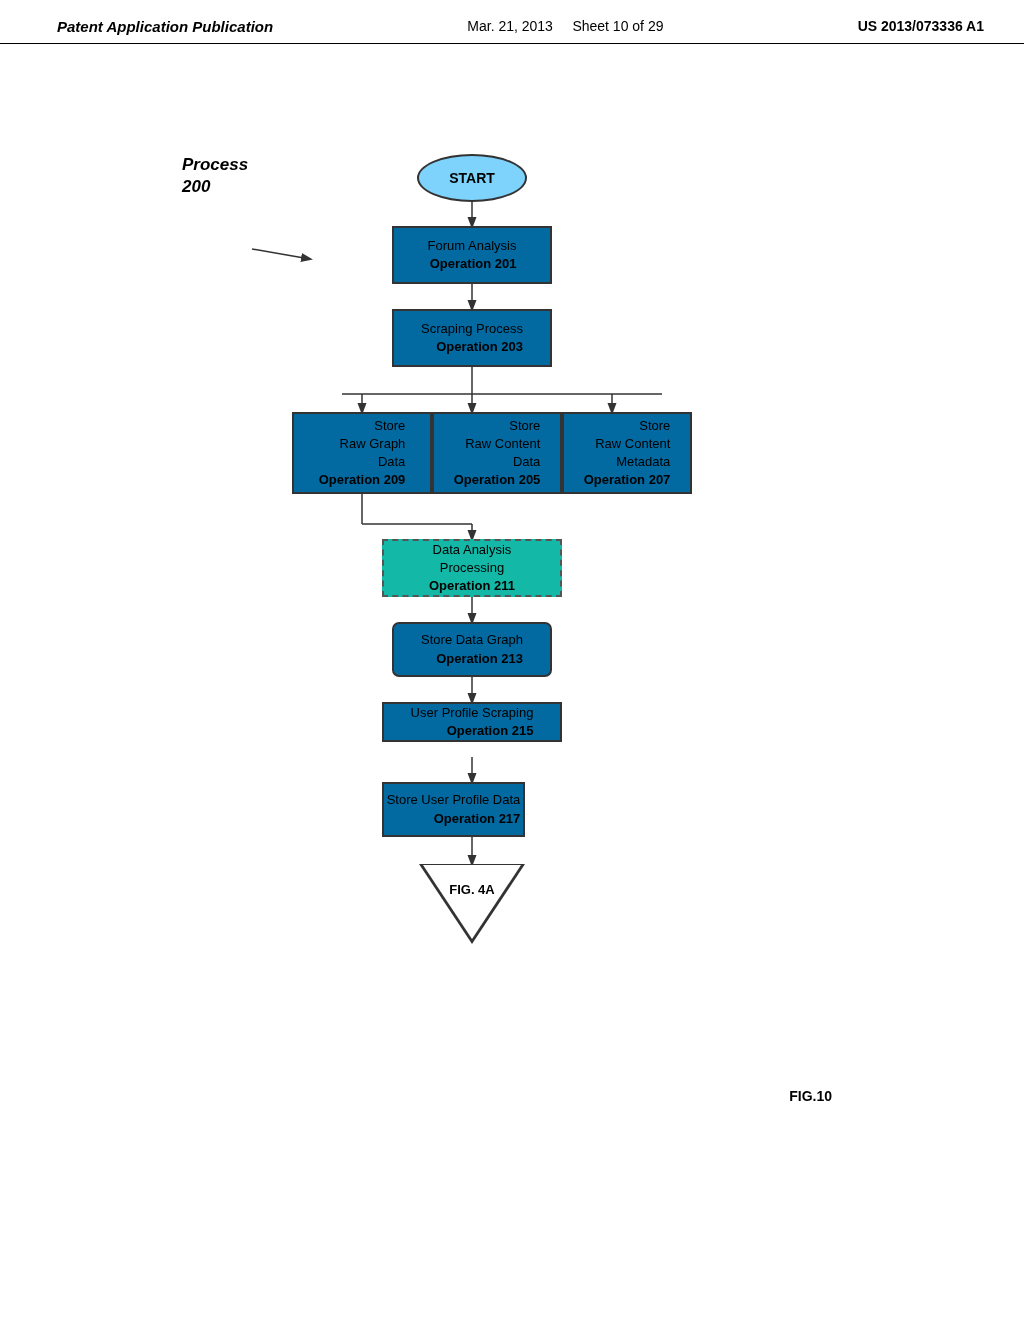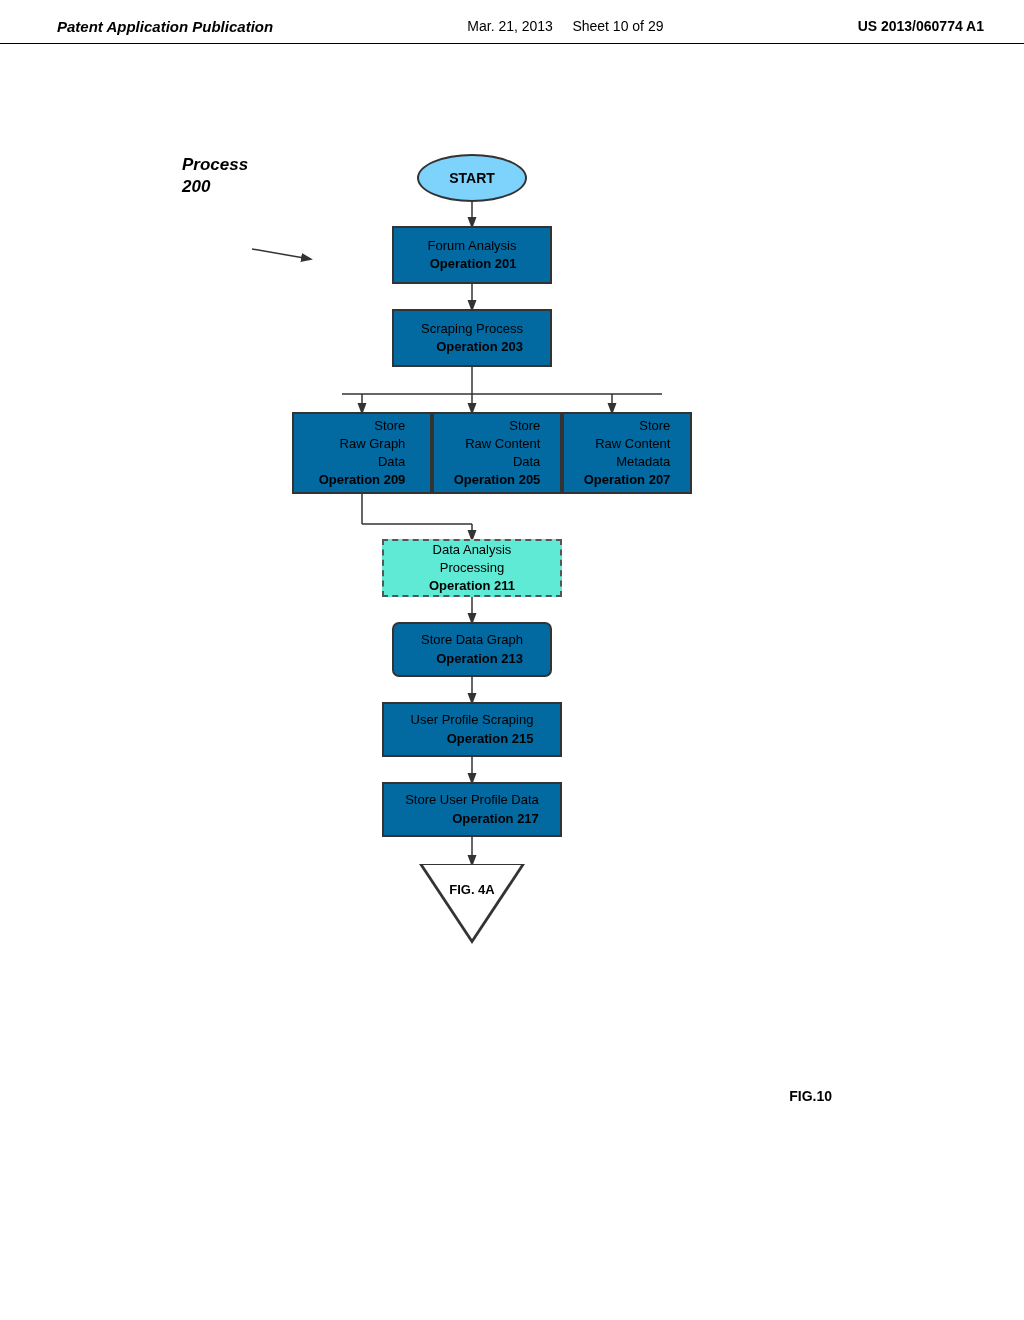--- a/index.html
+++ b/index.html
@@ -74,21 +74,21 @@
       display: flex;
       align-items: center;
       justify-content: center;
       text-align: right;
       font-size: 13px;
       line-height: 1.4;
     }
     .fc-dashed-rect {
       position: absolute;
       border: 2px dashed #555;
-      background: #5eead4;
+      background: #14b8a6;
       display: flex;
       align-items: center;
       justify-content: center;
       text-align: center;
       font-size: 13px;
       line-height: 1.4;
     }
     .op-label {
       font-weight: bold;
     }
@@ -110,21 +110,21 @@
 </head>
 <body>
 
 <div class="page">
   <div class="header">
     <div class="header-left">Patent Application Publication</div>
     <div class="header-center">
       <span>Mar. 21, 2013</span>&nbsp;&nbsp;&nbsp;&nbsp;
       <span>Sheet 10 of 29</span>
     </div>
-    <div class="header-right">US 2013/060774 A1</div>
+    <div class="header-right">US 2013/073336 A1</div>
   </div>
 
   <div class="diagram-area">
 
     <svg class="flow-svg" viewBox="0 0 700 1160" xmlns="http://www.w3.org/2000/svg">
 
       <defs>
         <marker id="arrow" markerWidth="8" markerHeight="8" refX="6" refY="3" orient="auto">
           <path d="M0,0 L0,6 L8,3 z" fill="#333"></path>
         </marker>
@@ -217,28 +217,28 @@
       </div>
     </div>
 
     <div class="fc-rect" style="left:230px; top:558px; width:160px; height:55px;border-radius:7px;">
       <div>
         <div>Store Data Graph</div>
         <div class="op-label">Operation 213</div>
       </div>
     </div>
 
-    <div class="fc-rect" style="left:220px; top:638px; width:180px; height:55px;">
+    <div class="fc-rect" style="left:220px; top:638px; width:180px; height:40px;">
       <div>
         <div>User Profile Scraping</div>
         <div class="op-label">Operation 215</div>
       </div>
     </div>
 
-    <div class="fc-rect" style="left:220px; top:718px; width:180px; height:55px;">
+    <div class="fc-rect" style="left:220px; top:718px; width:143px; height:55px;">
       <div>
         <div>Store User Profile Data</div>
         <div class="op-label">Operation 217</div>
       </div>
     </div>
 
     <div style="position:absolute; left:257px; top:800px; width:0; height:0;
                 border-left: 53px solid transparent;
                 border-right: 53px solid transparent;
                 border-top: 80px solid #333;">

